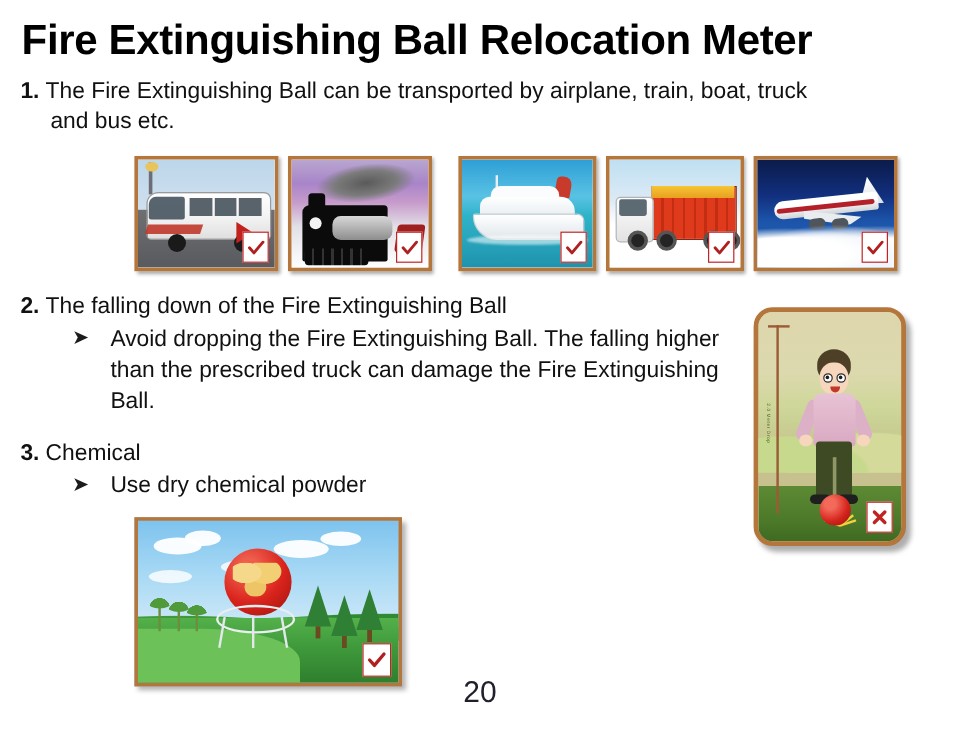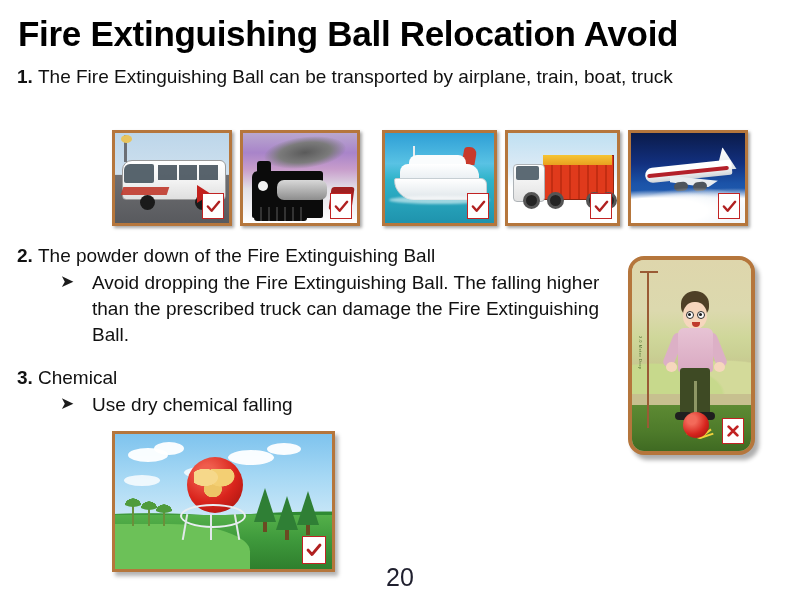--- a/index.html
+++ b/index.html
@@ -426,24 +426,25 @@
 
   
   .pageno {
     position: absolute; left: 0; top: 563px; width: 800px;
     text-align: center; font-size: 25px; color: #1f1f2e;
   }
 </style>
 </head>
 <body>
 
-<div class="slide-title">Fire Extinguishing Ball Relocation Avoid</div>
+<div class="slide-title">Fire Extinguishing Ball Relocation Meter</div>
 
 <div class="num-item item1">
   <span class="num">1.</span><span class="txt">The Fire Extinguishing Ball can be transported by airplane, train, boat, truck</span>
+  <span class="l2">and bus etc.</span>
 </div>
 
 <div class="photo-card" style="left:112px; top:130px; width:120px; height:96px;">
   <div class="photo-inner sc-bus">
     <div class="pole"></div>
       <div class="lamp"></div>
     <div class="body"></div>
     <div class="glass"></div>
     <div class="win" style="left:38%; width:16%;"></div>
     <div class="win" style="left:56%; width:16%;"></div>
@@ -522,21 +523,21 @@
     <div class="clouds"></div>
   </div>
   <div class="badge" style="right:5px; bottom:4px; width:22px; height:26px;">
     <svg width="15" height="15" viewBox="0 0 16 16" aria-hidden="true">
       <path d="M2 8 L6 12.5 L14 3" stroke="#b02020" stroke-width="2.6" fill="none" stroke-linecap="round" stroke-linejoin="round"></path>
     </svg>
   </div>
 </div>
 
 <div class="num-item item2">
-  <span class="num">2.</span><span>The powder down of the Fire Extinguishing Ball</span>
+  <span class="num">2.</span><span>The falling down of the Fire Extinguishing Ball</span>
 </div>
 <div class="sub sub2">
   <span class="arrow">➤</span>
   <span class="subtxt">Avoid dropping the Fire Extinguishing Ball. The falling higher than the prescribed truck can damage the Fire Extinguishing Ball.</span>
 </div>
 
 <div class="drop-card">
   <div class="drop-scene">
     <div class="drop-sky"></div>
     <div class="drop-hills"></div>
@@ -583,21 +584,21 @@
       <path d="M3 3 L13 13 M13 3 L3 13" stroke="#c12323" stroke-width="3.2" stroke-linecap="round"></path>
     </svg>
   </div>
 </div>
 
 <div class="num-item item3">
   <span class="num">3.</span><span>Chemical</span>
 </div>
 <div class="sub sub3">
   <span class="arrow">➤</span>
-  <span class="subtxt">Use dry chemical falling</span>
+  <span class="subtxt">Use dry chemical powder</span>
 </div>
 
 <div class="land-card">
   <div class="photo-inner">
     <div class="land-sky"></div>
     <div class="cloud" style="left:6%;  top:10%; width:40px; height:14px;"></div>
     <div class="cloud" style="left:18%; top:6%;  width:30px; height:13px;"></div>
     <div class="cloud" style="left:52%; top:12%; width:46px; height:15px;"></div>
     <div class="cloud" style="left:70%; top:7%;  width:34px; height:12px;"></div>
     <div class="cloud" style="left:32%; top:24%; width:52px; height:13px; opacity:.8;"></div>

